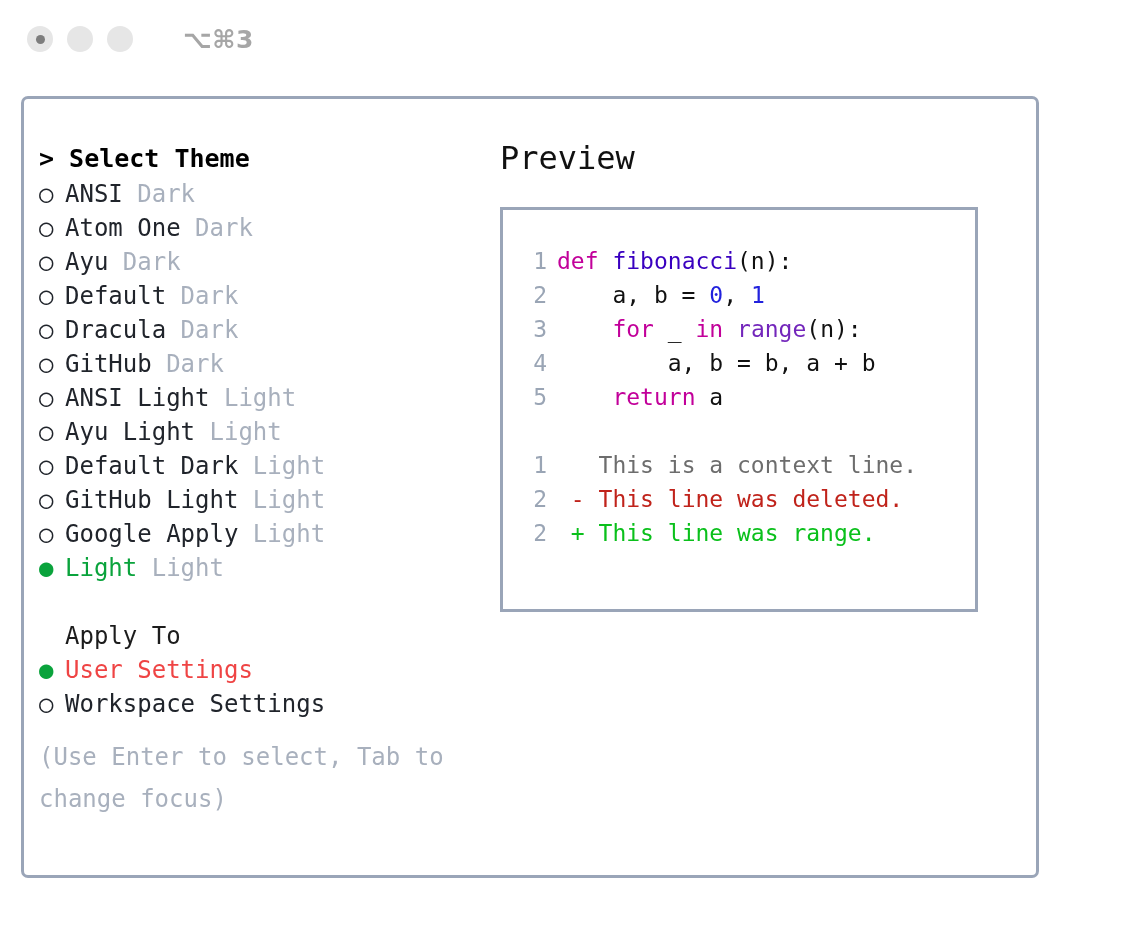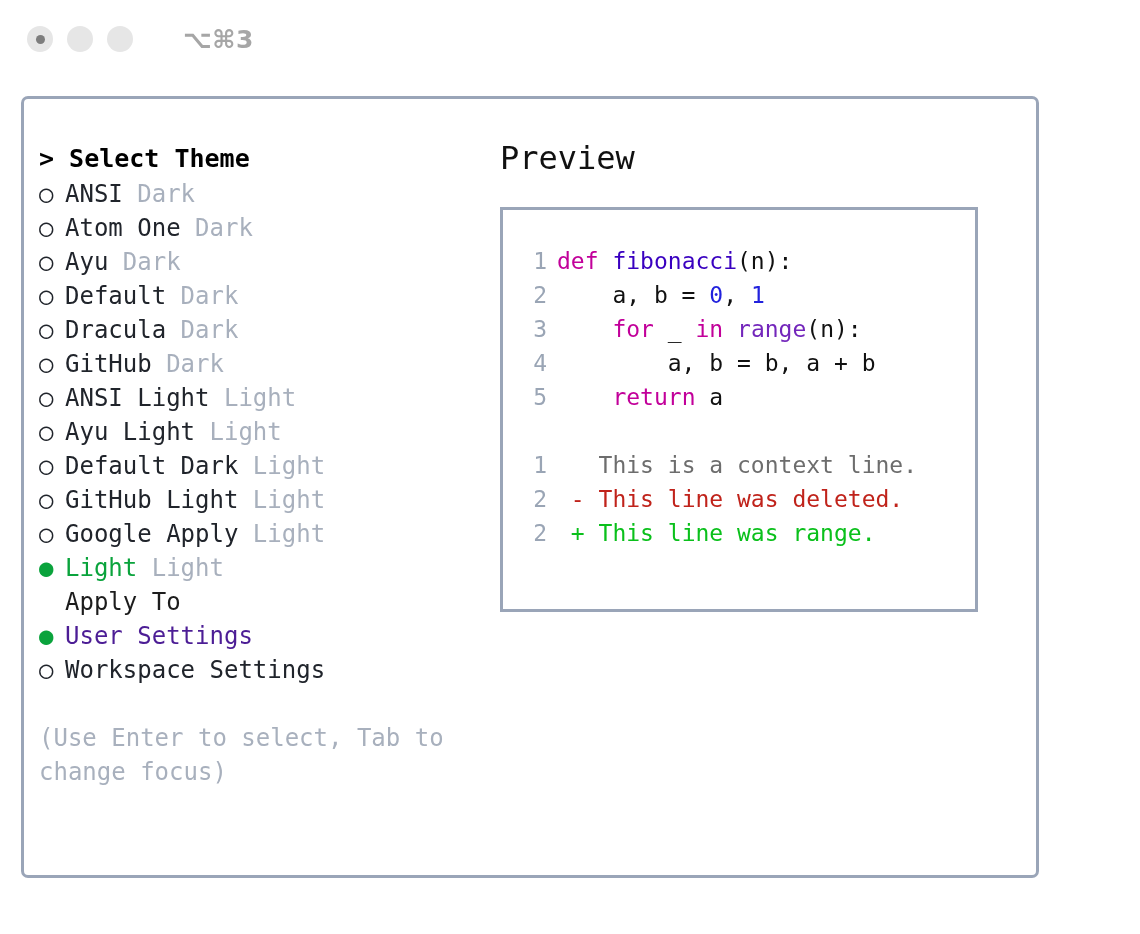--- a/index.html
+++ b/index.html
@@ -114,36 +114,36 @@
     display: inline-block;
     width: 26px;
   }
   .bullet-off { color: #20242b; }
   .bullet-on  { color: #0aa33c; }
   .theme-name { color: #20242b; }
   .theme-name.selected { color: #0aa33c; }
   .theme-kind { color: #a8b0bd; }
 
   
-  #apply-to-block { }
+  #apply-to-block { margin-top: 34px; }
   #apply-to-title {
     font-size: 24px;
     line-height: 34px;
     white-space: pre;
     color: #1c1c1c;
     padding-left: 26px;
   }
   .apply-label { color: #20242b; }
-  .apply-label.selected { color: #4c1d95; }
+  .apply-label.selected { color: #ef4444; }
 
   
   #hint-text {
-    margin-top: 34px;
-    font-size: 24px;
-    line-height: 34px;
+    margin-top: 15px;
+    font-size: 24px;
+    line-height: 42px;
     color: #a8b0bd;
     width: 420px;
     white-space: pre-wrap;
   }
 
   
   #preview-column {
     position: absolute;
     left: 476px;
     top: 42px;

